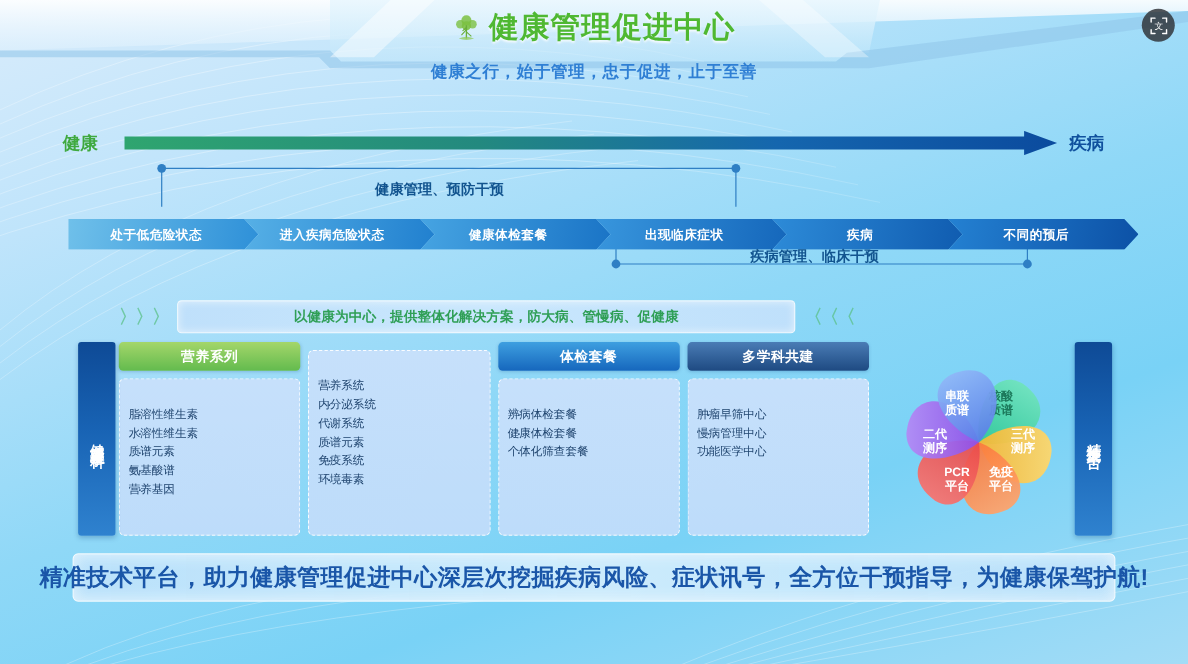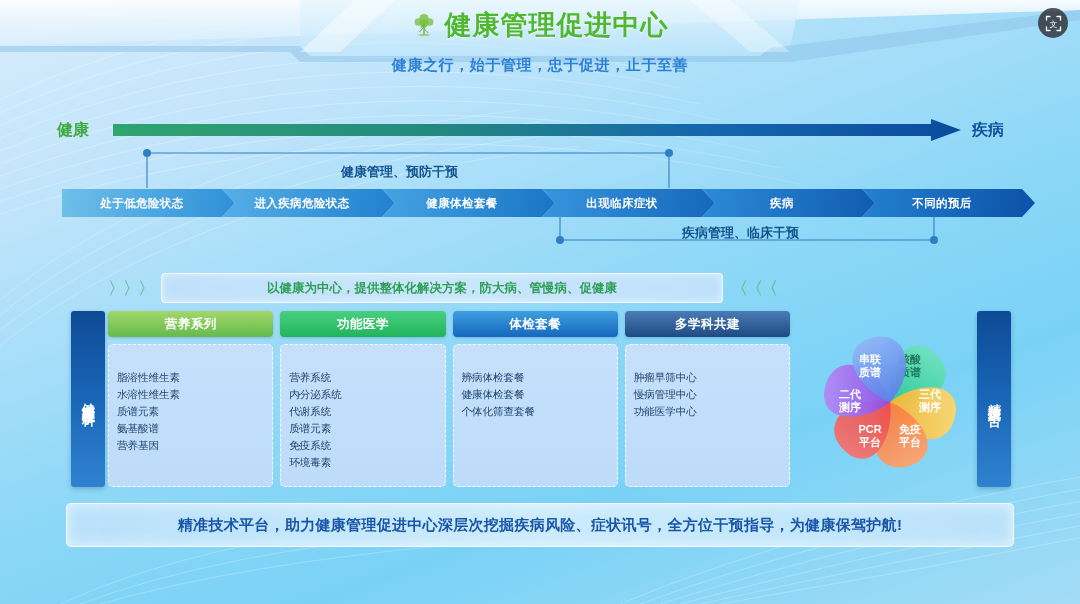--- a/index.html
+++ b/index.html
@@ -61,21 +61,21 @@
 
   .brackets { position: absolute; left: 0; top: 140px; width: 1080px; height: 110px; z-index: 8; }
 
   .annot {
     position: absolute; font-size: 13px; font-weight: bold; color: #12548f;
     z-index: 11; white-space: nowrap;
   }
   #annot-top { left: 341px; top: 163px; }
   #annot-bottom { left: 682px; top: 224px; }
 
-  .stage-row { position: absolute; left: 62px; top: 189px; width: 960px; height: 28px; z-index: 10; padding-left: 19px; }
+  .stage-row { position: absolute; left: 62px; top: 199px; width: 960px; height: 28px; z-index: 10; padding-left: 19px; }
   .chev {
     position: absolute; top: 0; height: 28px;
     display: flex; align-items: center; justify-content: center;
     color: #ffffff; font-size: 11.5px; font-weight: bold;
     letter-spacing: .4px; white-space: nowrap;
   }
 
   
   .mid-band {
     position: absolute; left: 108px; top: 272px; width: 668px; height: 32px; z-index: 10;
@@ -143,21 +143,21 @@
   
   .footer {
     position: absolute; left: 66px; top: 503px; width: 948px; height: 44px; z-index: 11;
     background: linear-gradient(90deg, rgba(190,226,250,.92) 0%, rgba(208,236,252,.95) 50%, rgba(190,226,250,.92) 100%);
     border: 1px solid rgba(255,255,255,.85);
     border-radius: 5px;
     display: flex; align-items: center; justify-content: center;
     box-shadow: inset 0 0 14px rgba(255,255,255,.65);
   }
   .footer-text {
-    font-size: 15px; font-weight: bold; color: #1a56a8; letter-spacing: .3px; white-space: nowrap;
+    font-size: 21px; font-weight: bold; color: #1a56a8; letter-spacing: .3px; white-space: nowrap;
   }
 </style>
 </head>
 <body>
 
 <div id="stage">
 
   <svg class="bg-mesh" viewBox="0 0 1080 604" preserveAspectRatio="none">
     <defs>
       <linearGradient id="meshFade" x1="0" y1="0" x2="1" y2="1">
@@ -317,21 +317,20 @@
           <ul>
             <li>脂溶性维生素</li>
             <li>水溶性维生素</li>
             <li>质谱元素</li>
             <li>氨基酸谱</li>
             <li>营养基因</li>
           </ul>
         </div>
       </div>
       <div class="col">
-        <div class="col-head" style="background: linear-gradient(rgb(73, 207, 127) 0%, rgb(33, 180, 91) 100%);">功能医学</div>
         <div class="col-body">
           <ul>
             <li>营养系统</li>
             <li>内分泌系统</li>
             <li>代谢系统</li>
             <li>质谱元素</li>
             <li>免疫系统</li>
             <li>环境毒素</li>
           </ul>
         </div>

